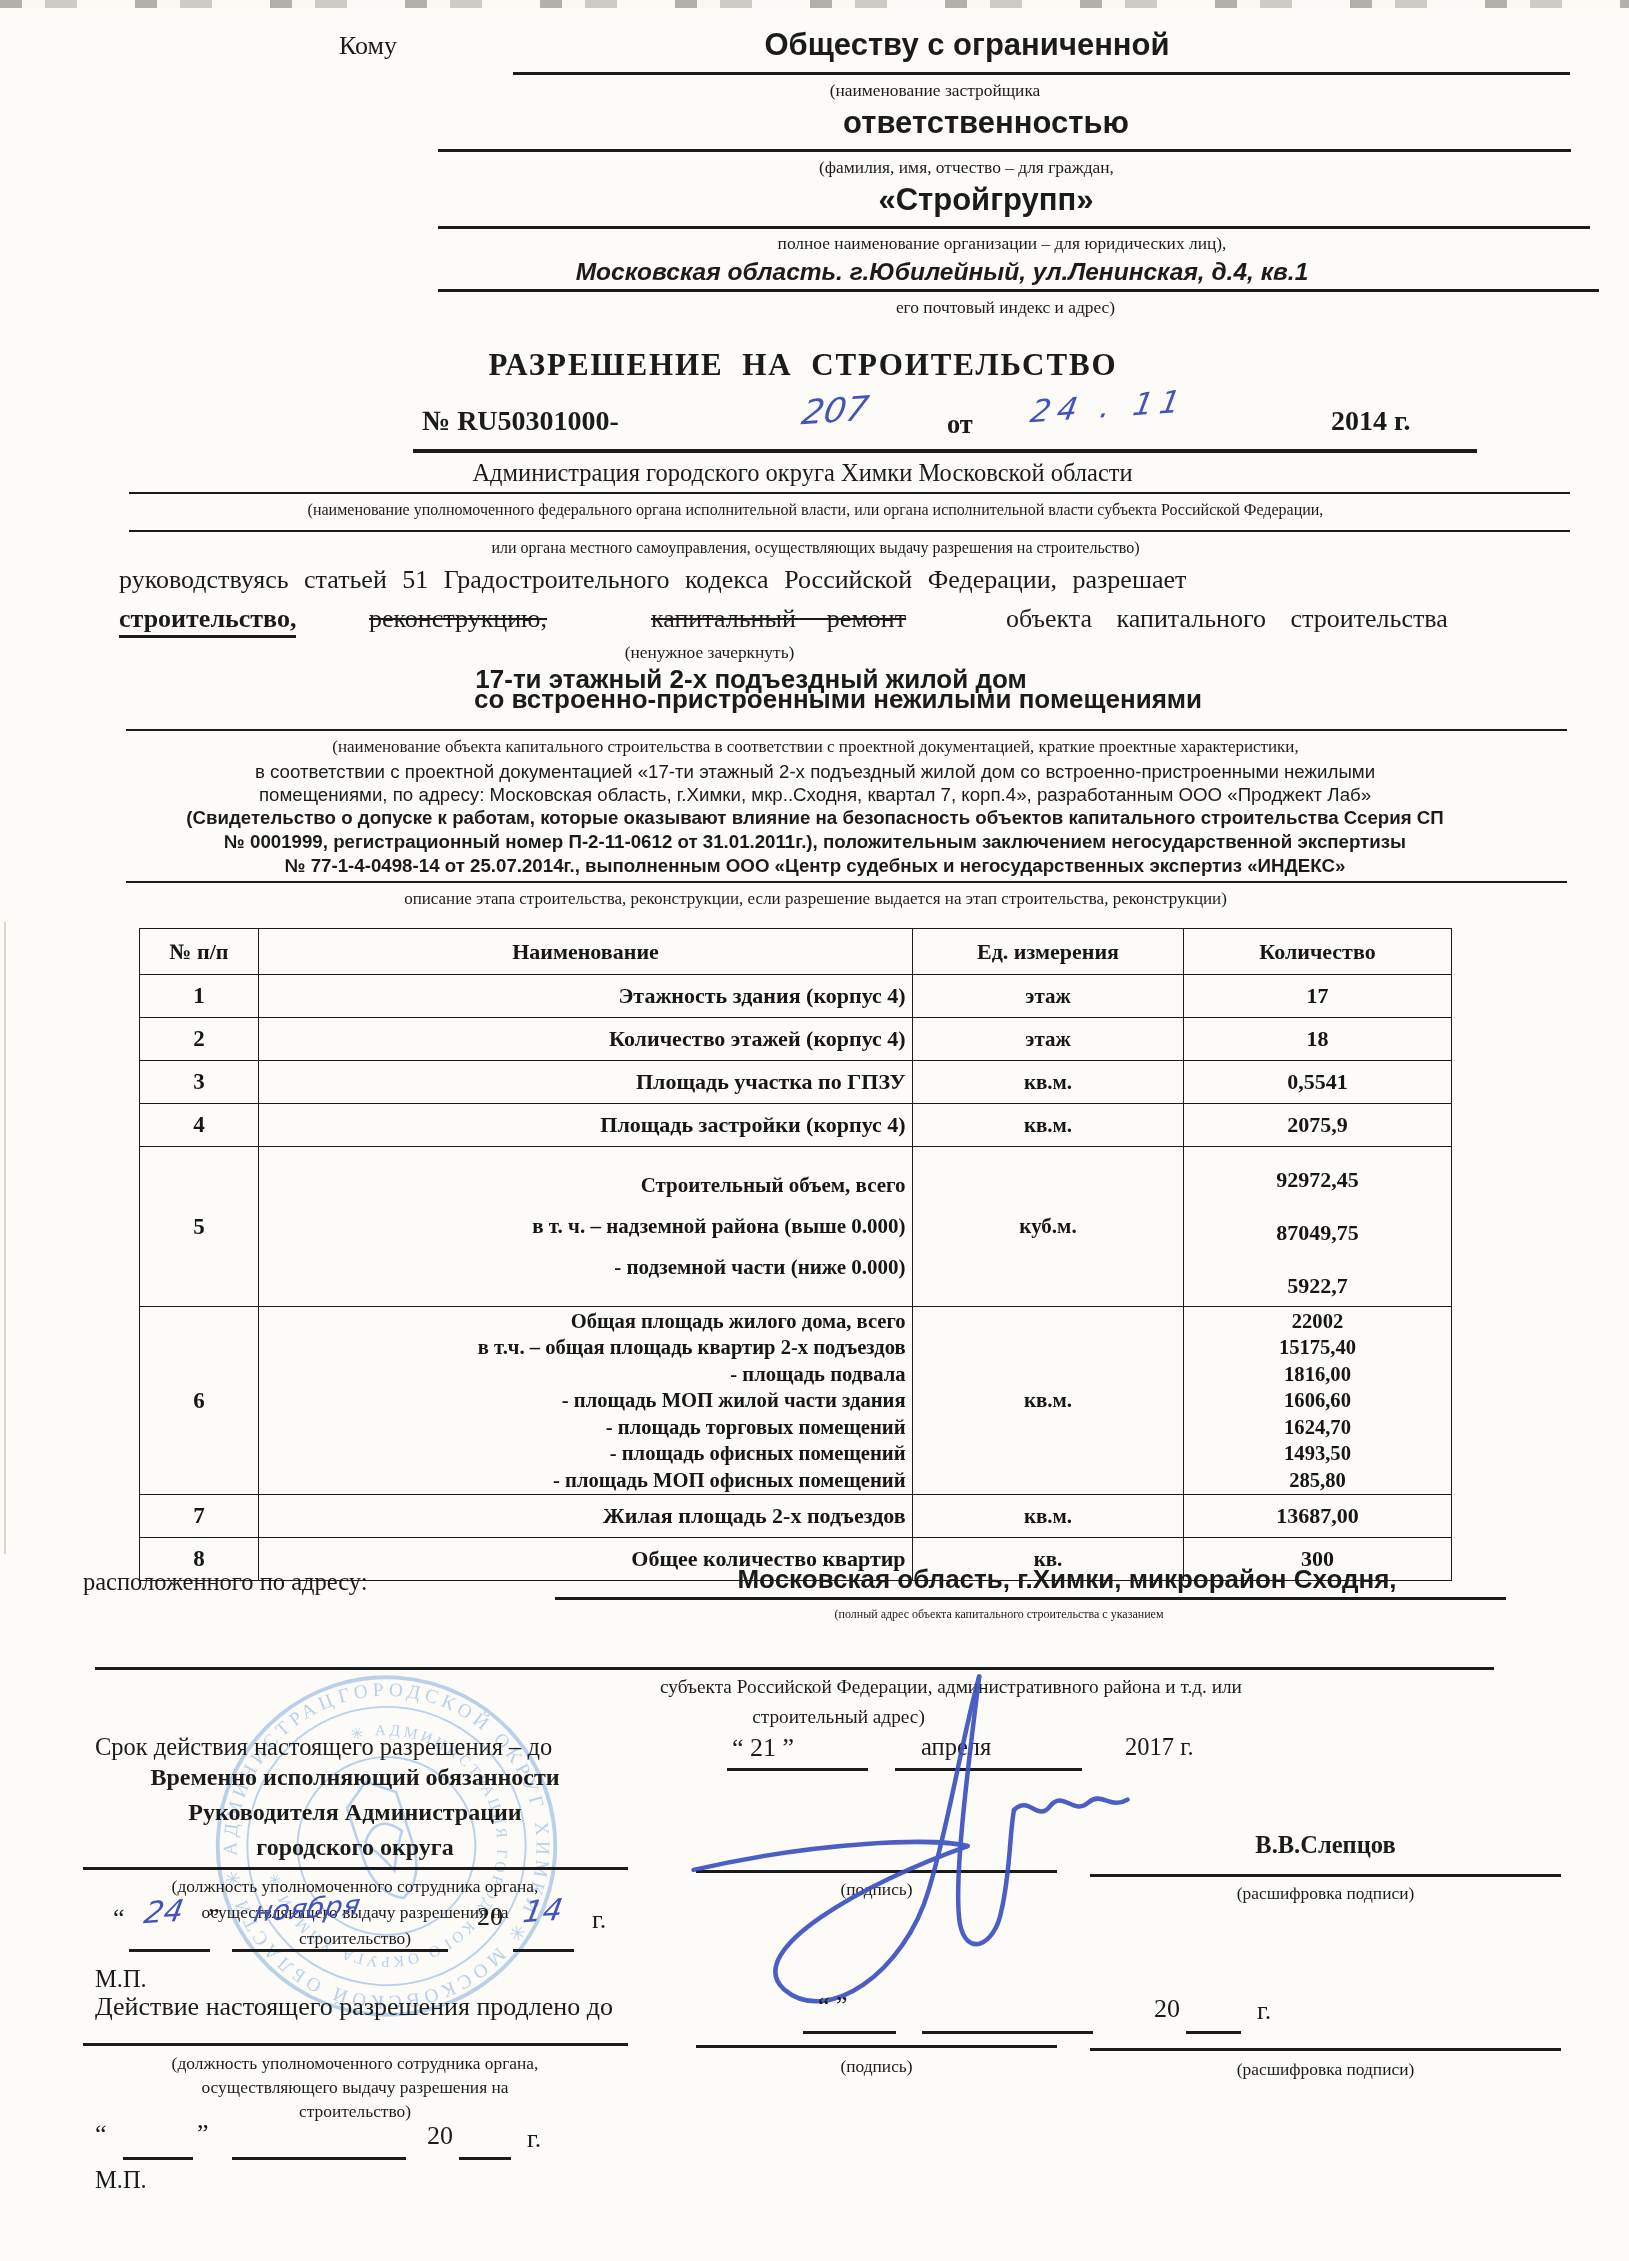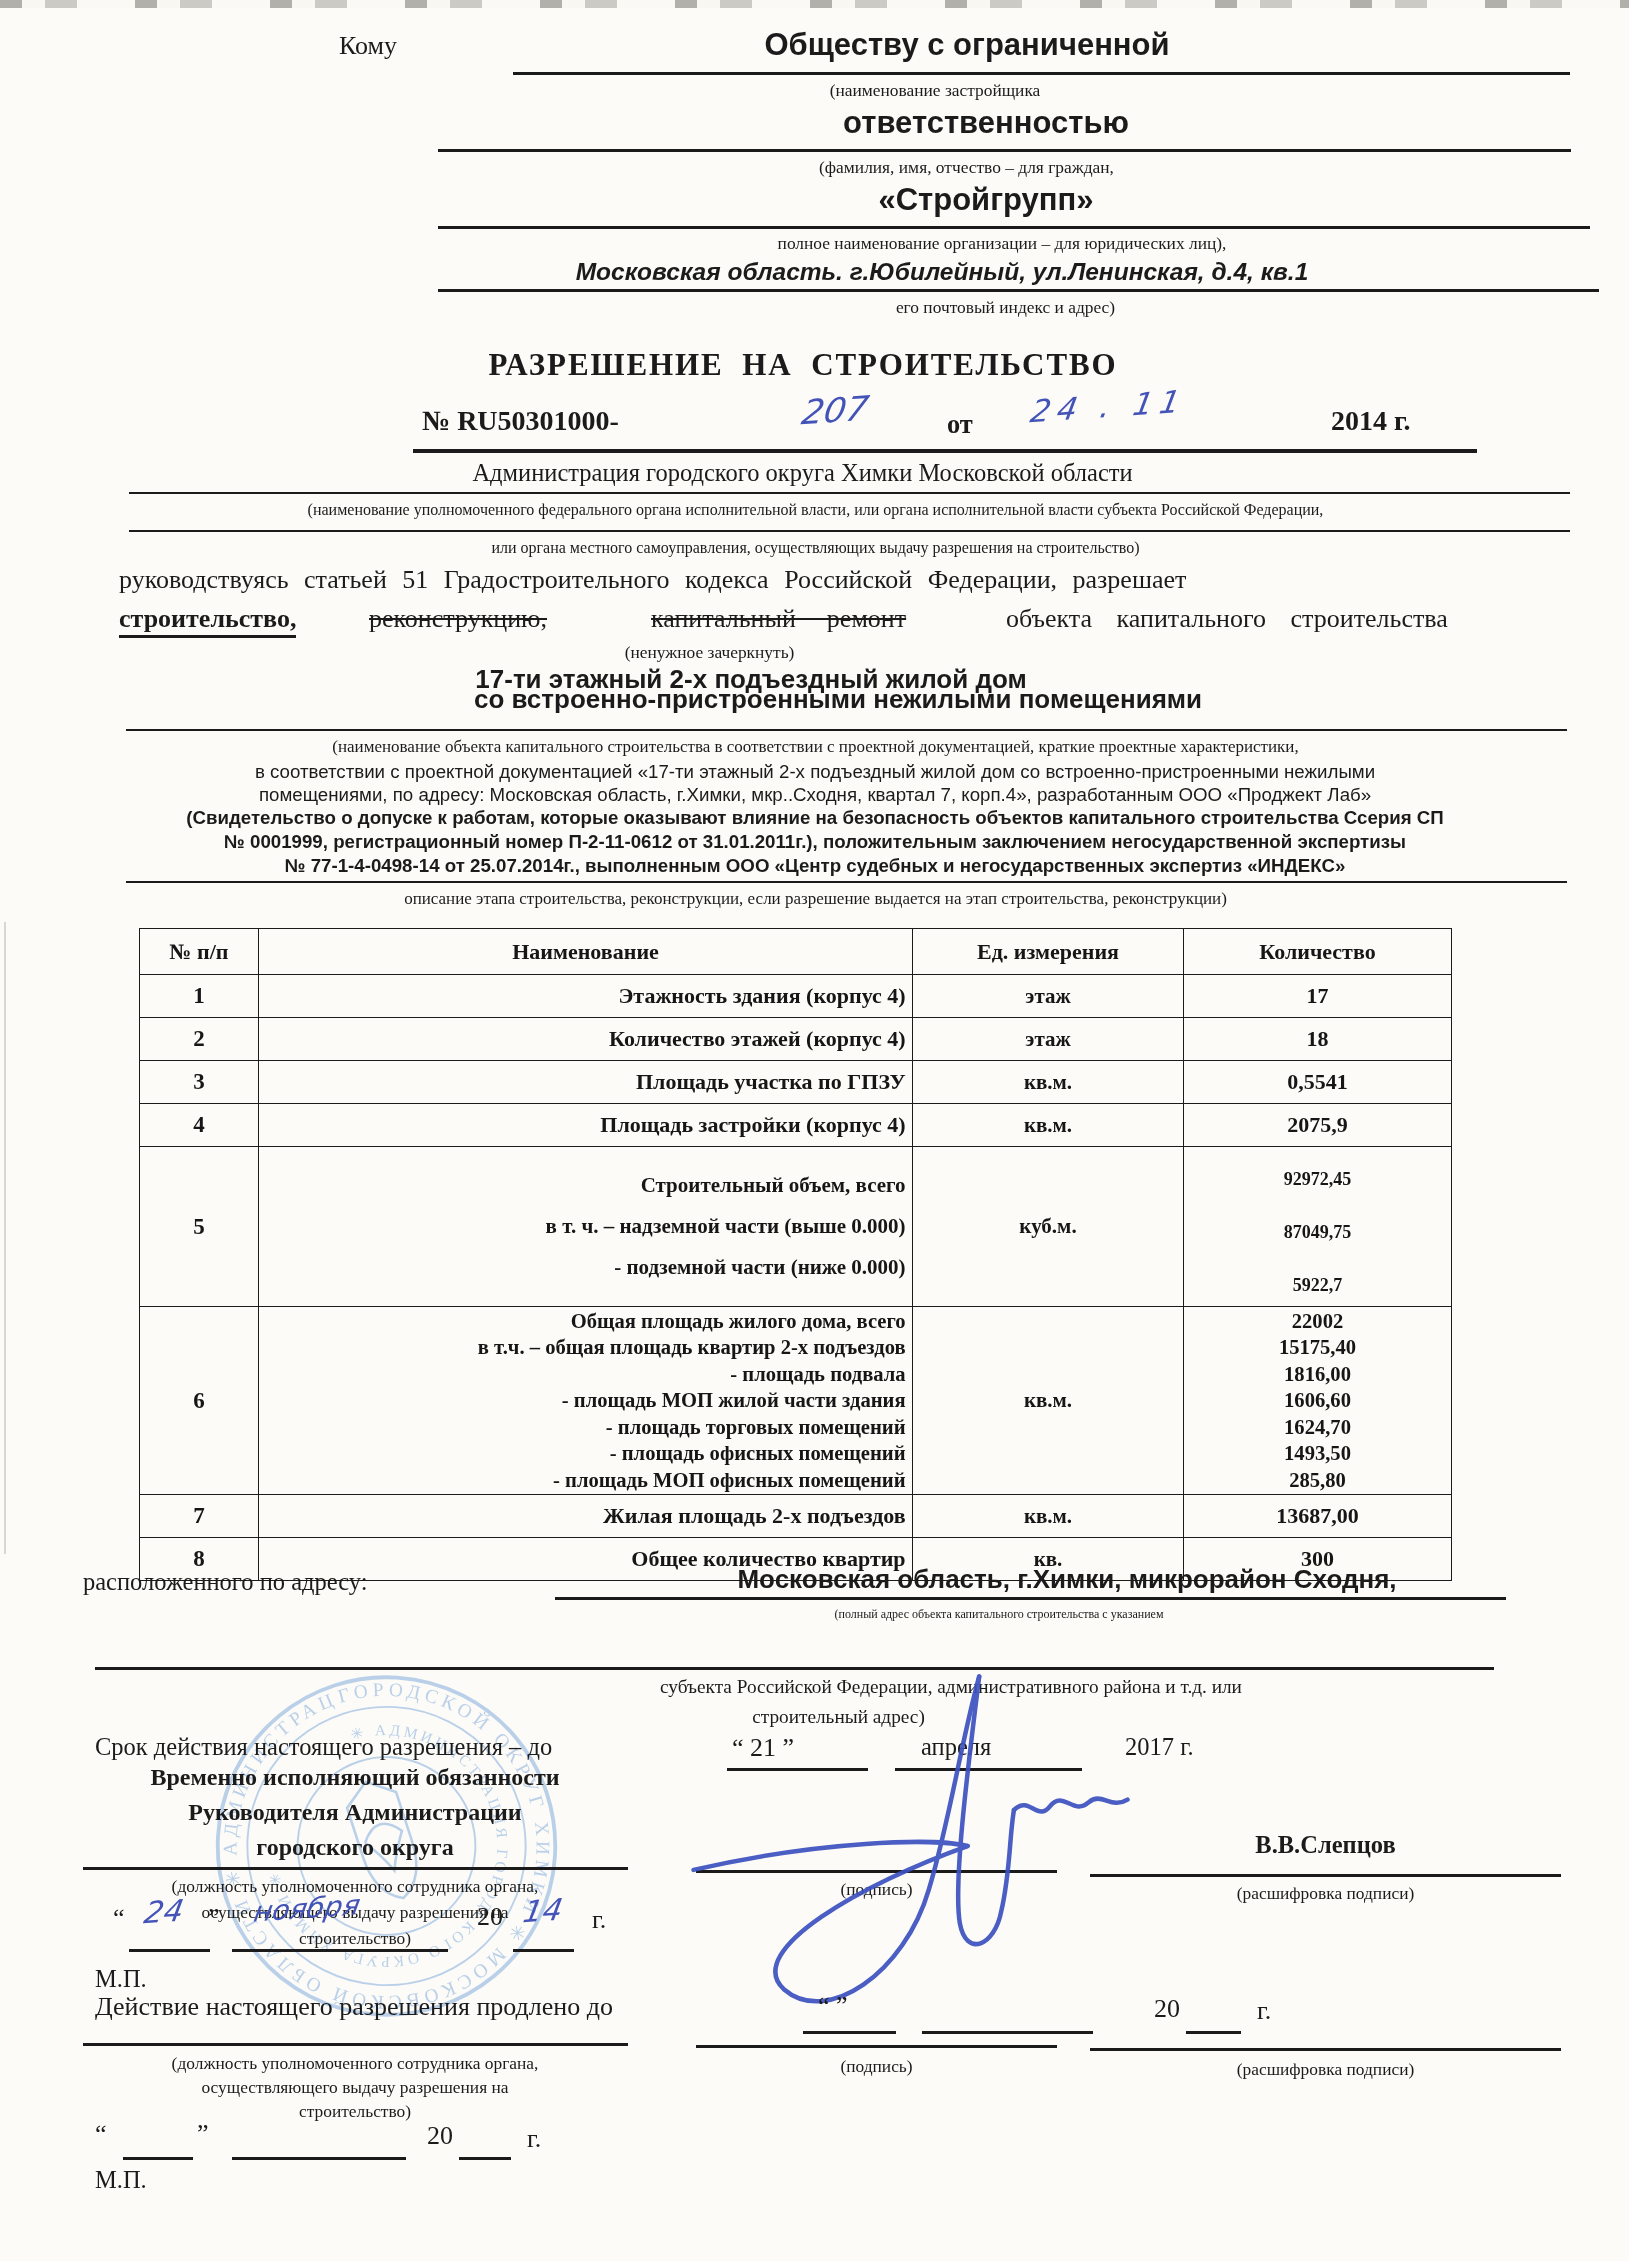--- a/index.html
+++ b/index.html
@@ -26,21 +26,21 @@
   table.spec td, table.spec th{
     border:1.9px solid #1b1b1b; padding:0 6.4px; vertical-align:middle;
     font-family:"Liberation Serif","DejaVu Serif",serif; font-weight:bold; color:#161616;
   }
   table.spec th{font-size:22px;}
   td.c1{text-align:center; font-size:23px;}
   td.c2{font-size:22px; text-align:right;}
   td.c3{text-align:center; font-size:21px;}
   td.c4{text-align:center; font-size:22px;}
   .ml5{line-height:41px; font-size:21px; white-space:nowrap;}
-  .mv5{line-height:41px; font-size:18px;margin-top:12px;}
+  .mv5{line-height:41px; font-size:22px;margin-top:12px;}
   .ml6{line-height:26.4px; font-size:20.6px; white-space:nowrap;}
   .mv6{line-height:26.4px; font-size:20.6px;}
   .ind{padding-left:64px;}
   .ind2{padding-left:81px;}
   .nowrap{white-space:nowrap;}
   .scan-strip{
     position:absolute; left:0; top:3480; width:1630px; height:7.7px; opacity:.75;
     background:repeating-linear-gradient(90deg,
       rgba(70,70,62,.55) 0 22px, rgba(220,220,210,.15) 22px 45px,
       rgba(90,90,82,.4) 45px 77px, rgba(230,230,222,.1) 77px 135px);
@@ -141,21 +141,21 @@
       <tr style="height:43px">
         <td class="c1">4</td>
         <td class="c2">Площадь застройки (корпус 4)</td>
         <td class="c3">кв.м.</td>
         <td class="c4">2075,9</td>
       </tr>
       <tr style="height:128px">
         <td class="c1">5</td>
         <td class="c2">
           <div class="ml5">Строительный объем, всего</div>
-          <div class="ml5">в т. ч.  – надземной части (выше 0.000)</div>
+          <div class="ml5">в т. ч.  – надземной района (выше 0.000)</div>
           <div class="ml5 ind2">- подземной части (ниже 0.000)</div>
         </td>
         <td class="c3">куб.м.</td>
         <td class="c4">
           <div class="mv5">92972,45</div>
           <div class="mv5">87049,75</div>
           <div class="mv5">5922,7</div>
         </td>
       </tr>
       <tr style="height:188px">

